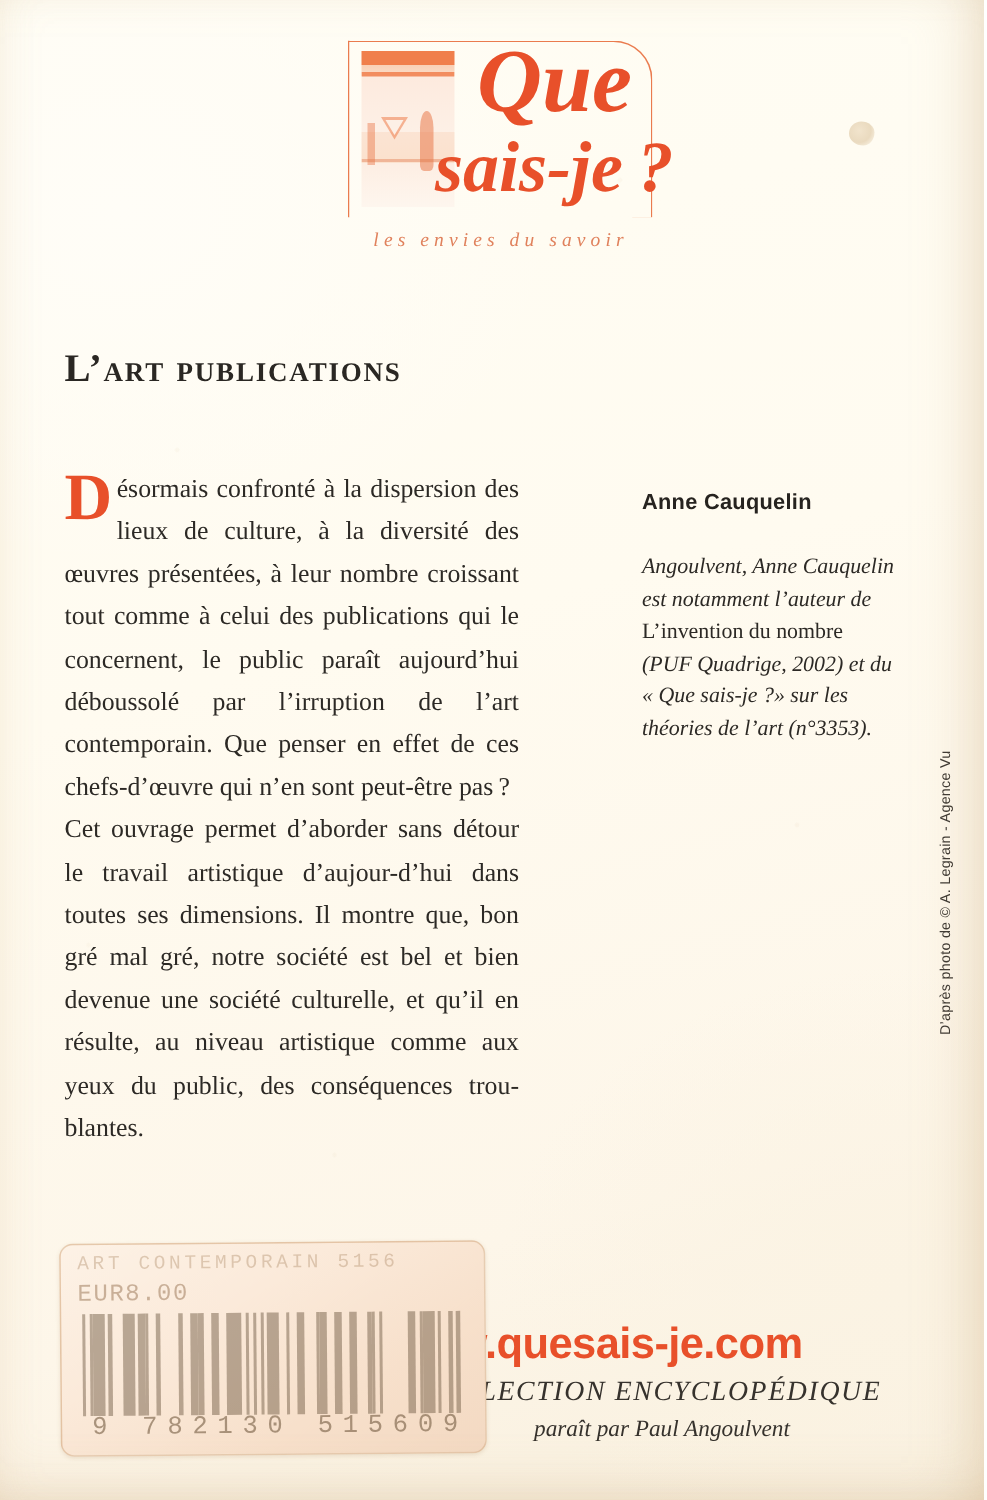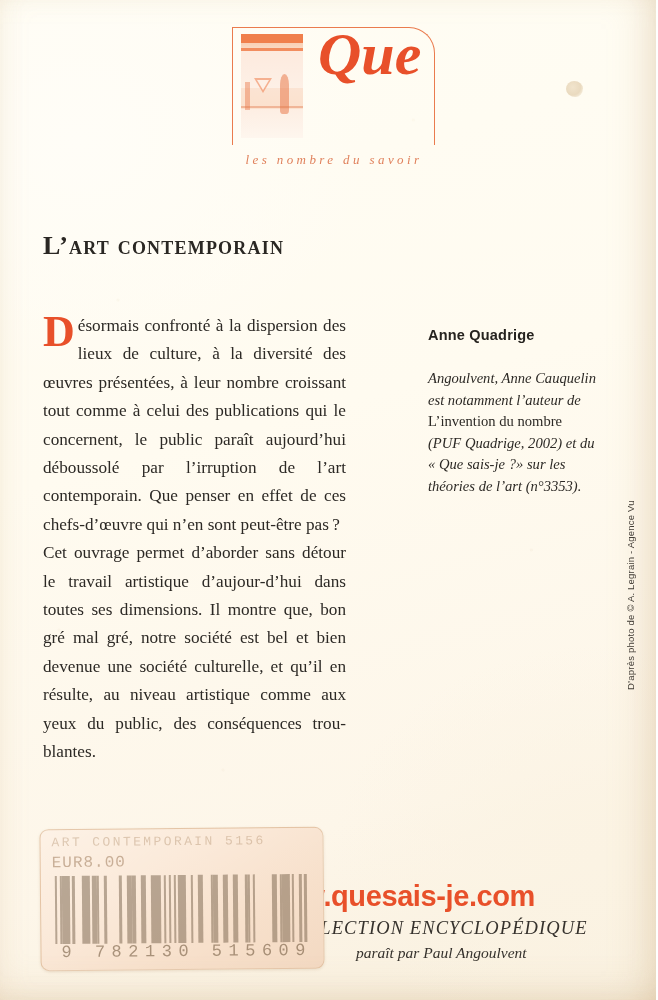--- a/index.html
+++ b/index.html
@@ -350,32 +350,33 @@
     <div class="logo-photo">
       <div class="band"></div>
       <div class="post"></div>
       <div class="tri"></div>
       <div class="tri-in"></div>
       <div class="figure"></div>
       <div class="rail"></div>
     </div>
   </div>
   <div class="logo-word-que">Que</div>
-  <div class="logo-tagline">les nombre du savoir</div>
+  <div class="logo-word-sais">sais-je ?</div>
+  <div class="logo-tagline">les envies du savoir</div>
 
   <div class="blemish"></div>
 
-  <h1 class="title">L’art contemporain</h1>
+  <h1 class="title">L’art publications</h1>
 
   <div class="body-col">
     <p><span class="dropcap">D</span><span>ésormais confronté à la dispersion des lieux de culture, à la diversité des œuvres présentées, à leur nombre croissant tout comme à celui des publications qui le concernent, le public paraît aujourd’hui déboussolé par l’irruption de l’art contemporain. Que penser en effet de ces chefs-d’œuvre qui n’en sont peut-être pas ?</span></p>
     <p>Cet ouvrage permet d’aborder sans détour le travail artistique d’aujour-d’hui dans toutes ses dimensions. Il montre que, bon gré mal gré, notre société est bel et bien devenue une société culturelle, et qu’il en résulte, au niveau artistique comme aux yeux du public, des conséquences trou-blantes.</p>
   </div>
 
-  <div class="author-name">Anne Quadrige</div>
+  <div class="author-name">Anne Cauquelin</div>
   <div class="author-bio"><span>Angoulvent, Anne Cauquelin est notamment l’auteur de </span><span class="roman">L’invention du nombre</span><span> (PUF Quadrige, 2002) et du « Que sais-je ?» sur les théories de l’art (n°3353).</span></div>
 
   <div class="photo-credit">D’après photo de © A. Legrain - Agence Vu</div>
 
   <div class="site">www.quesais-je.com</div>
   <div class="coll-line1">COLLECTION ENCYCLOPÉDIQUE</div>
   <div class="coll-line2">paraît par Paul Angoulvent</div>
 
   <div class="sticker">
     <div class="sku">ART CONTEMPORAIN 5156</div>

